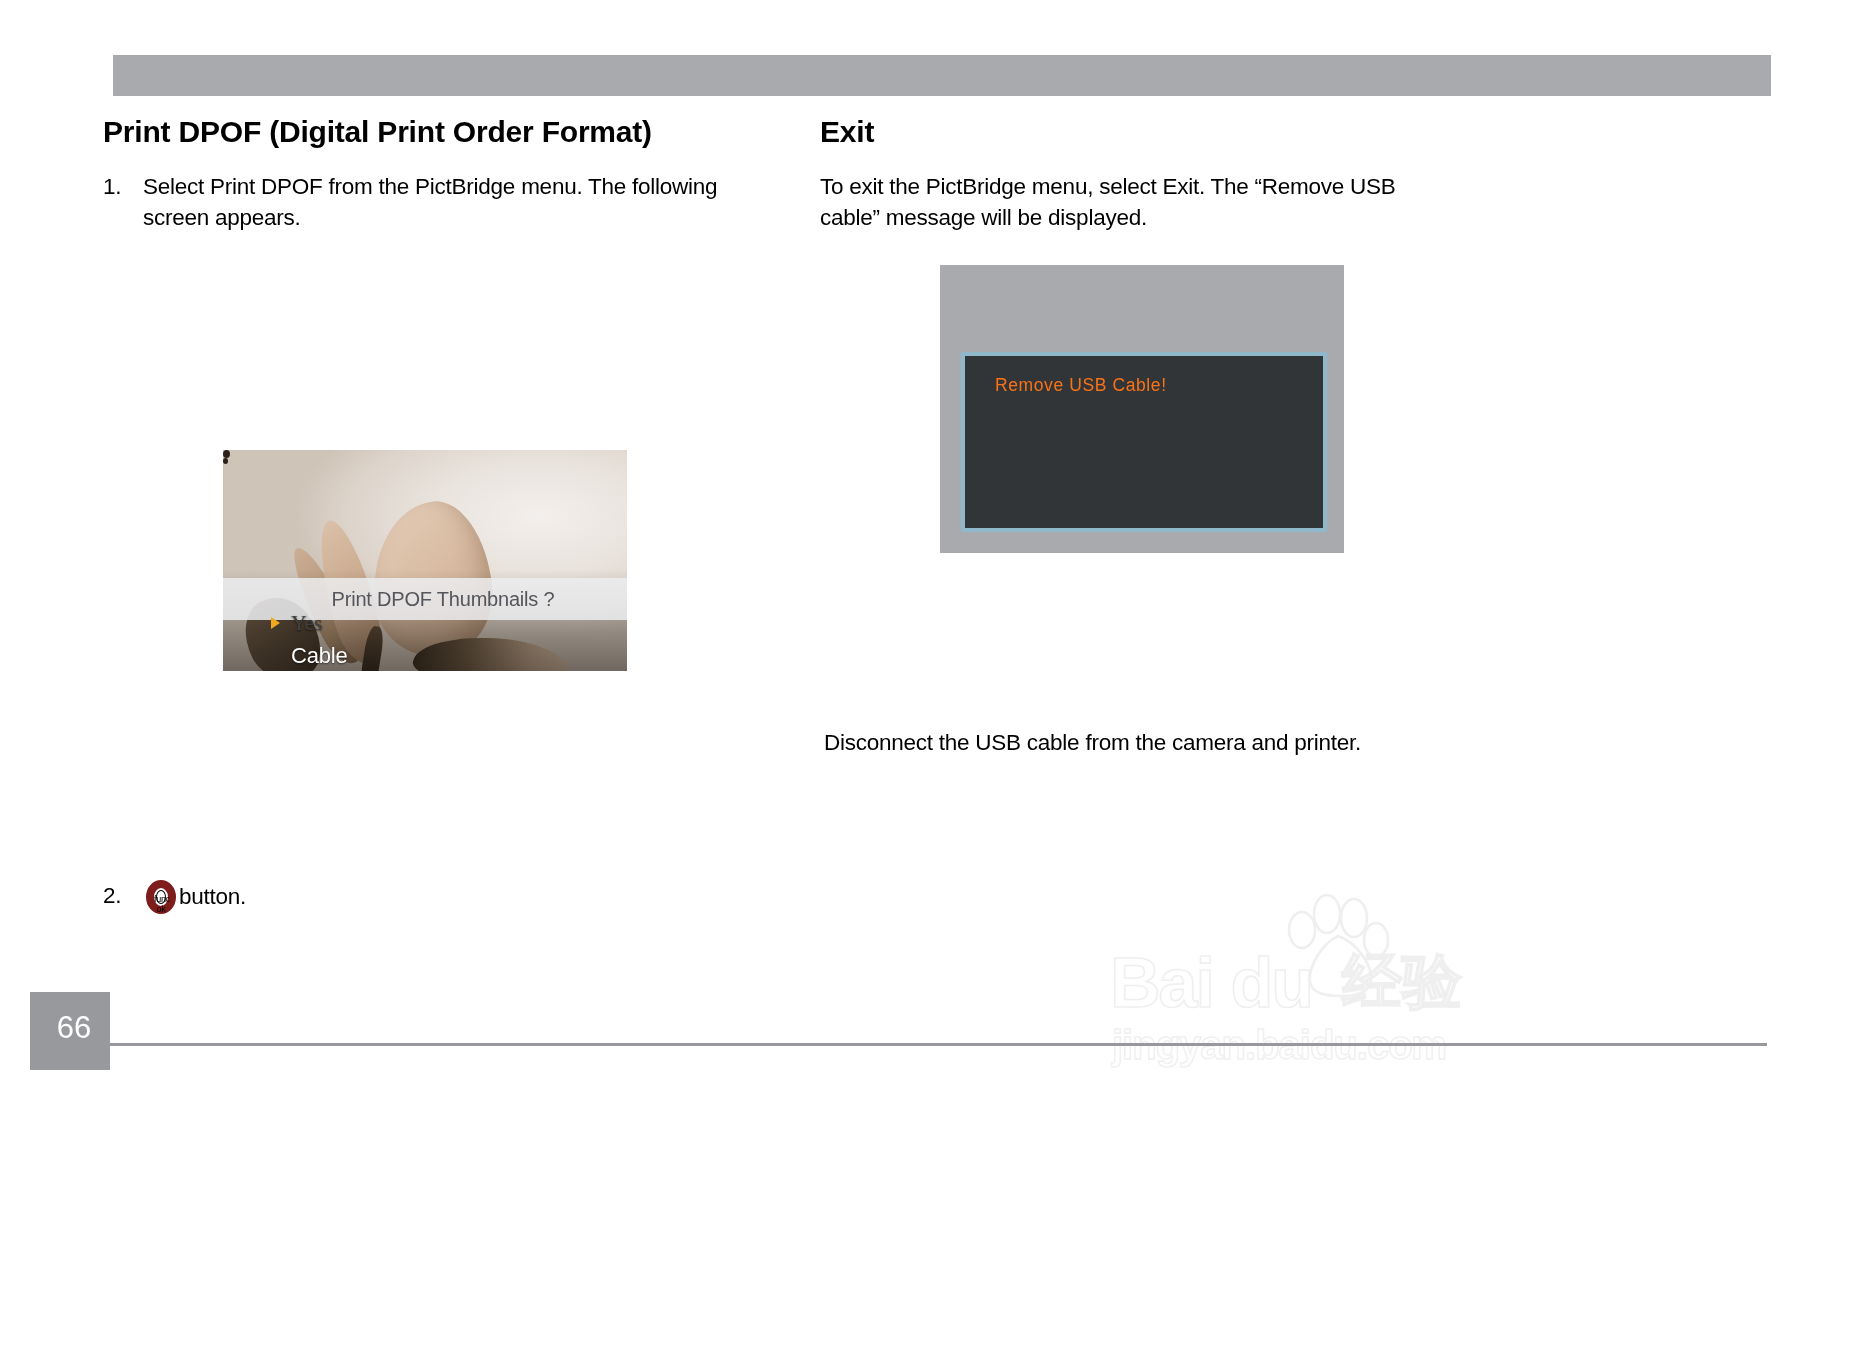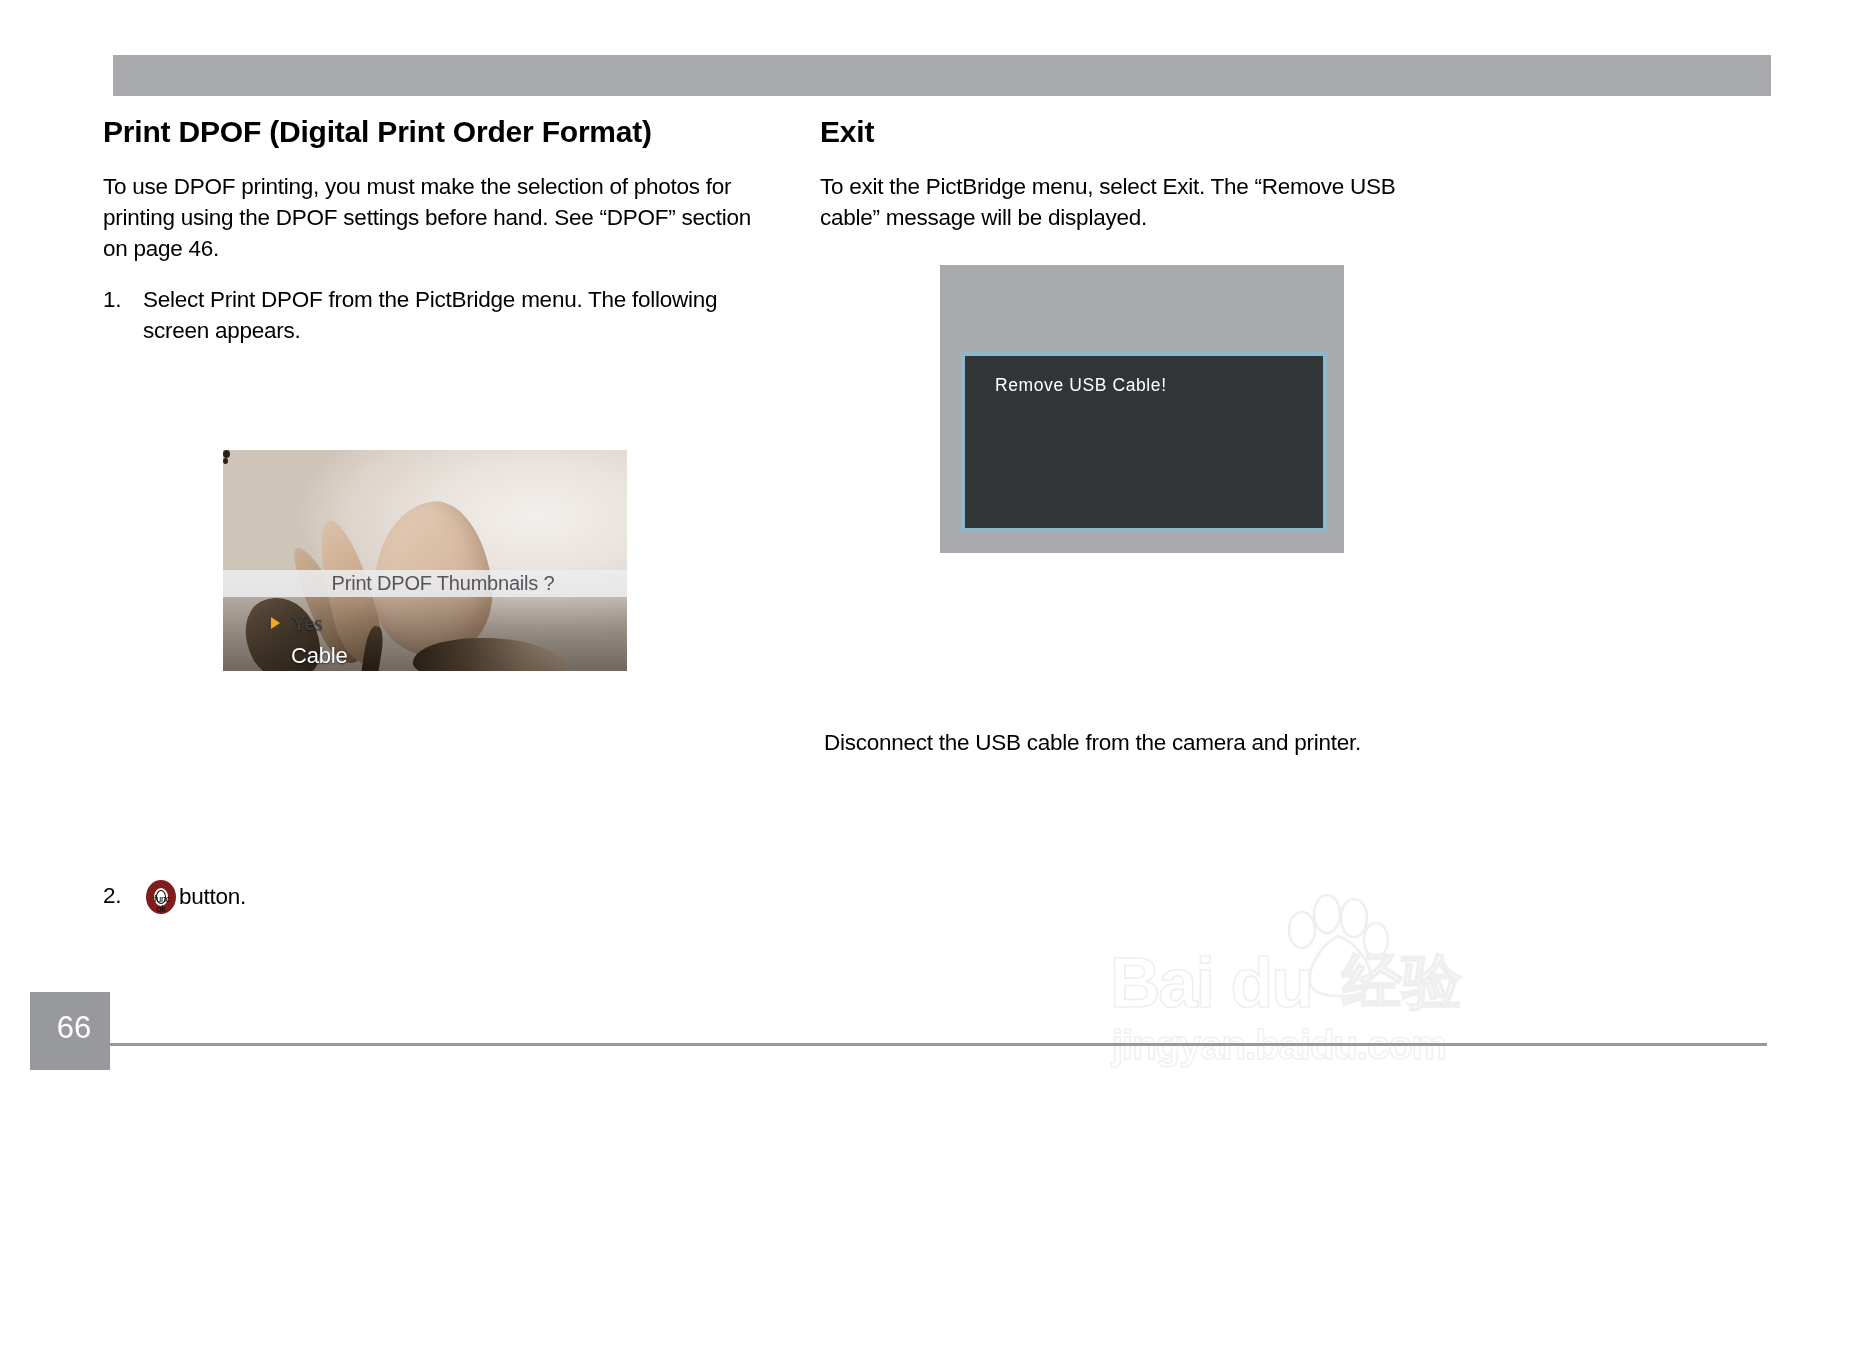--- a/index.html
+++ b/index.html
@@ -151,21 +151,21 @@
   #p-speck2{
     left:252px;top:196px;width:5px;height:6px;
     background:#2b2118;border-radius:50%;
   }
   #dpof-shade{
     position:absolute;left:0;top:120px;right:0;bottom:0;
     background:linear-gradient(180deg,rgba(25,20,15,0) 0%,rgba(25,20,15,.30) 55%,rgba(25,20,15,.52) 100%);
   }
   #dpof-question-bar{
     position:absolute;
-    left:0;right:0;top:120px;height:27px;
+    left:0;right:0;top:128px;height:42px;
     background:rgba(236,238,240,.86);
     display:flex;align-items:center;justify-content:center;padding-left:36px;
   }
   #dpof-question-bar span{
     font-size:20px;
     color:#54565b;
     letter-spacing:-0.2px;
   }
   #dpof-options{
     position:absolute;
@@ -202,21 +202,21 @@
     left:21px;top:87px;
     width:366px;height:180px;
     border:4px solid #8fb9cb;
     background:#313538;
     box-sizing:border-box;
   }
   #usb-message{
     position:absolute;
     left:30px;top:19px;
     font-size:17.5px;
-    color:#ffffff;
+    color:#f97316;
     letter-spacing:0.6px;
   }
 
   
   #page-num-box{
     position:absolute;
     left:30px;top:992px;
     width:80px;height:78px;
     background:#97999c;
   }
@@ -275,21 +275,20 @@
 </style>
 </head>
 <body>
 
 <div id="header-bar"></div>
 
 <div id="col-left">
 
   <h2 class="section-title">Print DPOF (Digital Print Order Format)</h2>
 
-  <p class="body-text">To use DPOF printing, you must make the selection of photos for printing using the DPOF settings before hand. See “DPOF” section on page 46.</p>
 
   <div class="num-item">
     <div class="num">1.</div>
     <div class="num-body">Select Print DPOF from the PictBridge menu.  The following screen appears.</div>
   </div>
 
 </div>
 
 <div id="dpof-screen">
   <div id="dpof-photo">

